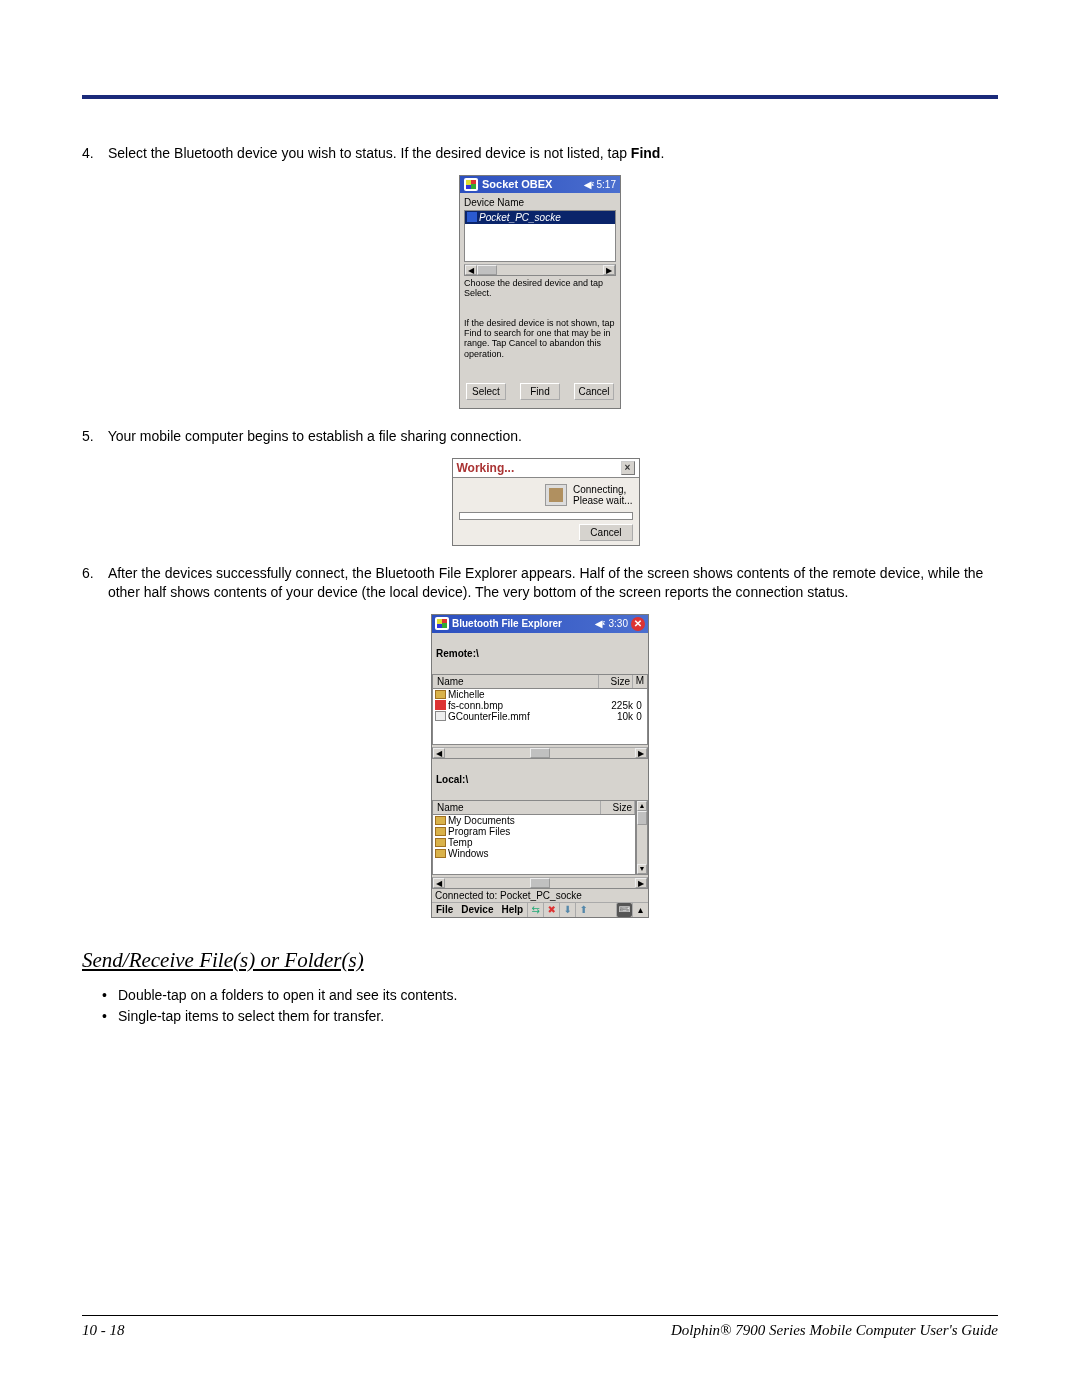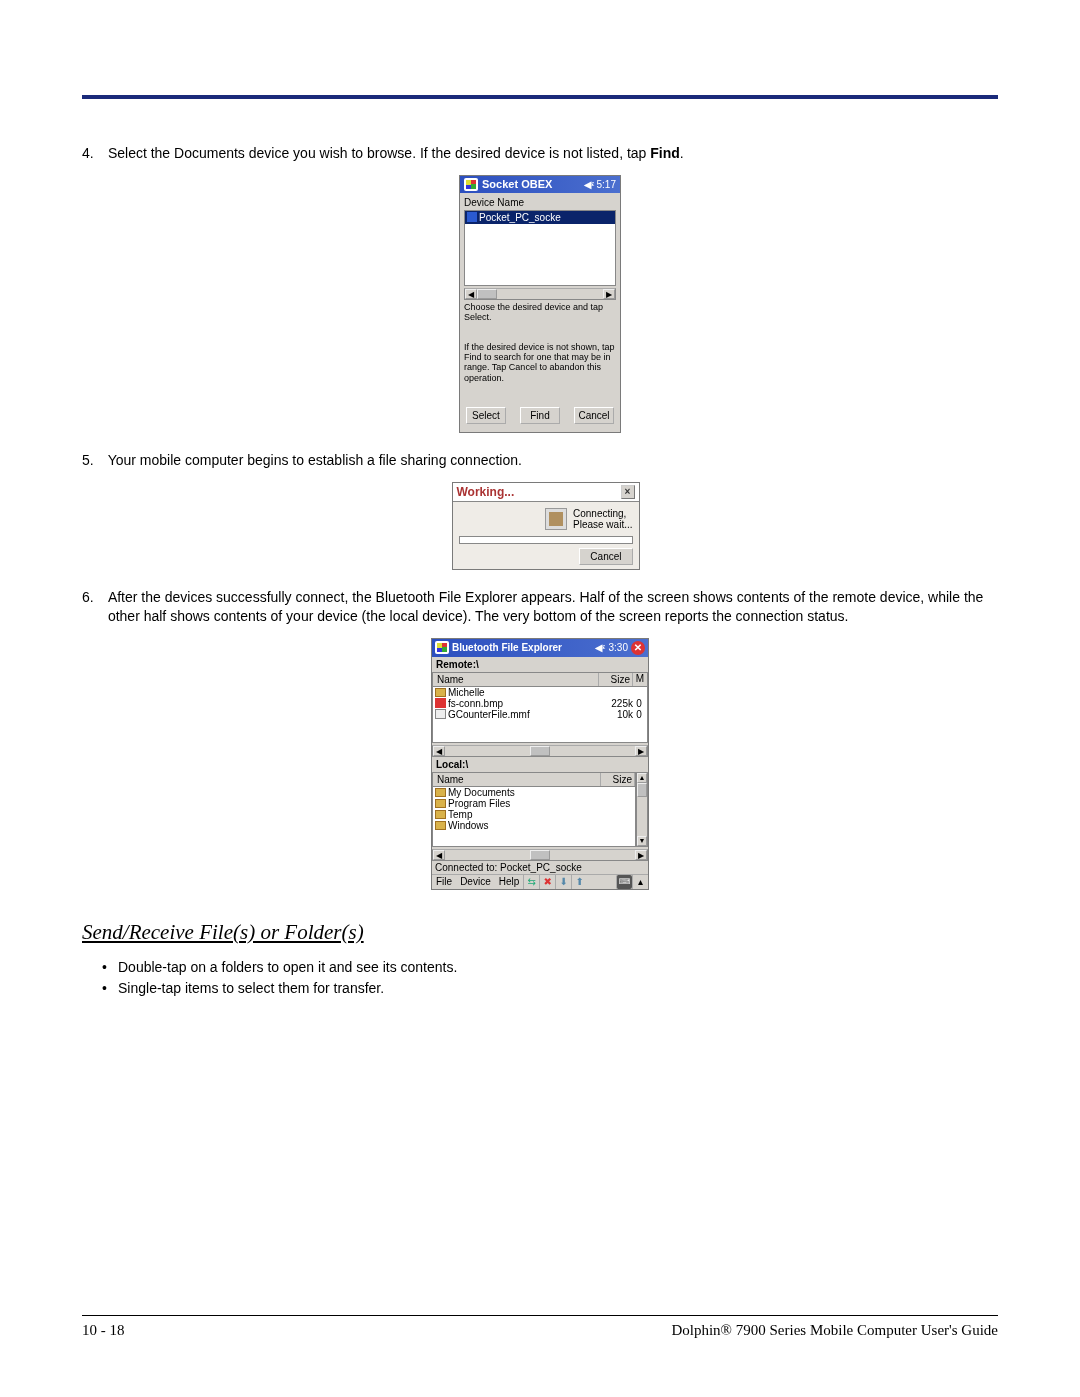--- a/index.html
+++ b/index.html
@@ -62,23 +62,24 @@
     background: conic-gradient(#d33 0 25%,#3a3 0 50%,#33d 0 75%,#dd3 0);
   }
   .tb-title { font-weight: bold; flex: 1; font-size:11px;}
   .tb-right { display:flex; align-items:center; gap:2px; font-size:10px;}
   .speaker { font-size:10px;}
   .win1-body { padding: 4px; }
   .dev-label { font-size:10px; margin-bottom:2px;}
   .dev-list {
     border: 1px solid #888;
     background: #fff;
-    height: 76px;
+    height: 52px;
     position: relative;
     overflow: hidden;
+    font-style: italic;
   }
   .dev-item {
     background: #0a246a;
     color: #fff;
     padding: 1px 2px;
     display: flex;
     align-items: center;
     gap: 2px;
     font-size:10px;
   }
@@ -121,21 +122,21 @@
   .titlebar3 {
     background: linear-gradient(to right,#2c4fbf,#4b6fcf);
     color:#fff; padding:2px 3px;
     display:flex;align-items:center;gap:3px;font-size:10px;
   }
   .tb3-title{font-weight:bold;flex:1;}
   .close-round{
     width:14px;height:14px;border-radius:50%;background:#d33;color:#fff;
     text-align:center;line-height:14px;font-size:10px;font-weight:bold;
   }
-  .sect-label{font-weight:bold;font-size:10px;padding:2px 4px;background:#d6d3ce;}
+  .sect-label{font-weight:bold;font-size:10px;padding:15px 4px;background:#d6d3ce;}
   .tbl-head{display:flex;background:#d6d3ce;border:1px solid #888;font-size:10px;}
   .th-name{flex:1;padding:1px 4px;border-right:1px solid #aaa;}
   .th-size{width:34px;padding:1px 2px;text-align:right;border-right:1px solid #aaa;}
   .th-m{width:14px;text-align:center;}
   .pane{background:#fff;border:1px solid #888;border-top:none;font-size:10px;}
   .frow{display:flex;padding:0 2px;}
   .fname{flex:1;display:flex;align-items:center;gap:2px;}
   .fsize{width:34px;text-align:right;}
   .fmod{width:12px;text-align:center;}
   .fold{width:11px;height:9px;background:#d9b24a;display:inline-block;border:1px solid #a07020;}
@@ -143,21 +144,21 @@
   .fmmf{width:11px;height:10px;background:#eee;border:1px solid #888;display:inline-block;}
   .pane1{height:56px;}
   .pane2wrap{display:flex;}
   .pane2{height:60px;flex:1;}
   .vscroll{width:12px;background:#d6d3ce;border:1px solid #888;display:flex;flex-direction:column;}
   .vscroll .arr{height:10px;background:#d6d3ce;border:1px outset #eee;font-size:7px;text-align:center;line-height:8px;}
   .vscroll .thumb{height:14px;background:#c0c0c0;border:1px outset #eee;}
   .vscroll .track{flex:1;}
   .conn-status{font-size:10px;padding:1px 3px;}
   .toolbar{display:flex;align-items:center;font-size:10px;background:#d6d3ce;border-top:1px solid #aaa;}
-  .toolbar .menu{padding:1px 4px;font-weight:normal;}
+  .toolbar .menu{padding:1px 4px;font-weight:bold;}
   .toolbar .ticon{width:16px;height:14px;border-left:1px solid #aaa;display:flex;align-items:center;justify-content:center;}
   .toolbar .spread{flex:1;}
   .kb-icon{background:#555;color:#fff;width:18px;font-size:8px;border-radius:2px;text-align:center;}
   
   .section-heading {
     font-family: "Times New Roman", Times, serif;
     font-style: italic;
     font-size: 21px;
     text-decoration: underline;
     margin-top: 30px;
@@ -165,32 +166,32 @@
   }
   .bullets { font-size:14px; line-height:1.5; padding-left:20px;}
   .bullets li { list-style: none; position:relative; padding-left:16px;}
   .bullets li::before{content:"•";position:absolute;left:0;}
   
   .footer {
     position:absolute; left:82px; right:82px; bottom:58px;
     border-top:1px solid #000; padding-top:6px;
     display:flex; justify-content:space-between;
     font-family:"Times New Roman",Times,serif;
-    font-size:15px;
+    font-style:italic; font-size:15px;
   }
 </style>
 </head>
 <body>
 
 <div class="page">
   <div class="top-rule"></div>
 
   <div class="step">
     <span class="step-num">4.</span>
-    <span>Select the Documents device you wish to browse. If the desired device is not listed, tap </span><b>Find</b><span>.</span>
+    <span>Select the Bluetooth device you wish to status. If the desired device is not listed, tap </span><b>Find</b><span>.</span>
   </div>
 
   <div class="figure-wrap">
     <div class="mini-win win1">
       <div class="titlebar1">
         <span class="flag-icon"></span>
         <span class="tb-title">Socket OBEX</span>
         <span class="tb-right">
           <span class="speaker">◀ᵋ</span>
           <span>5:17</span>

